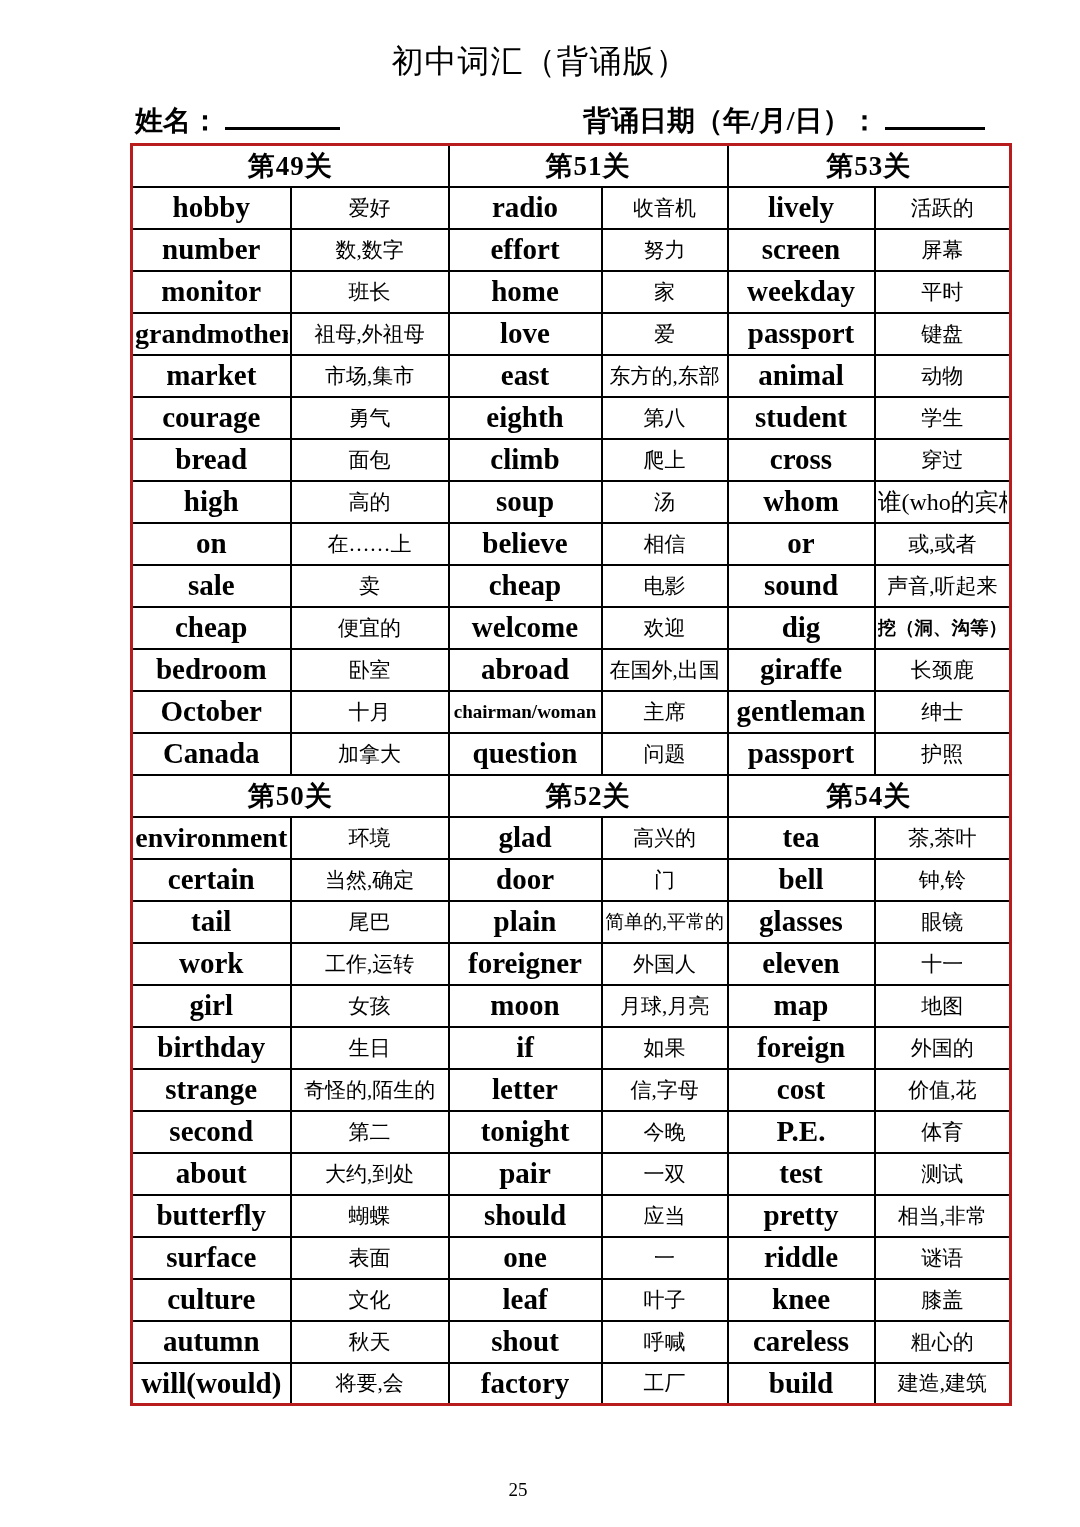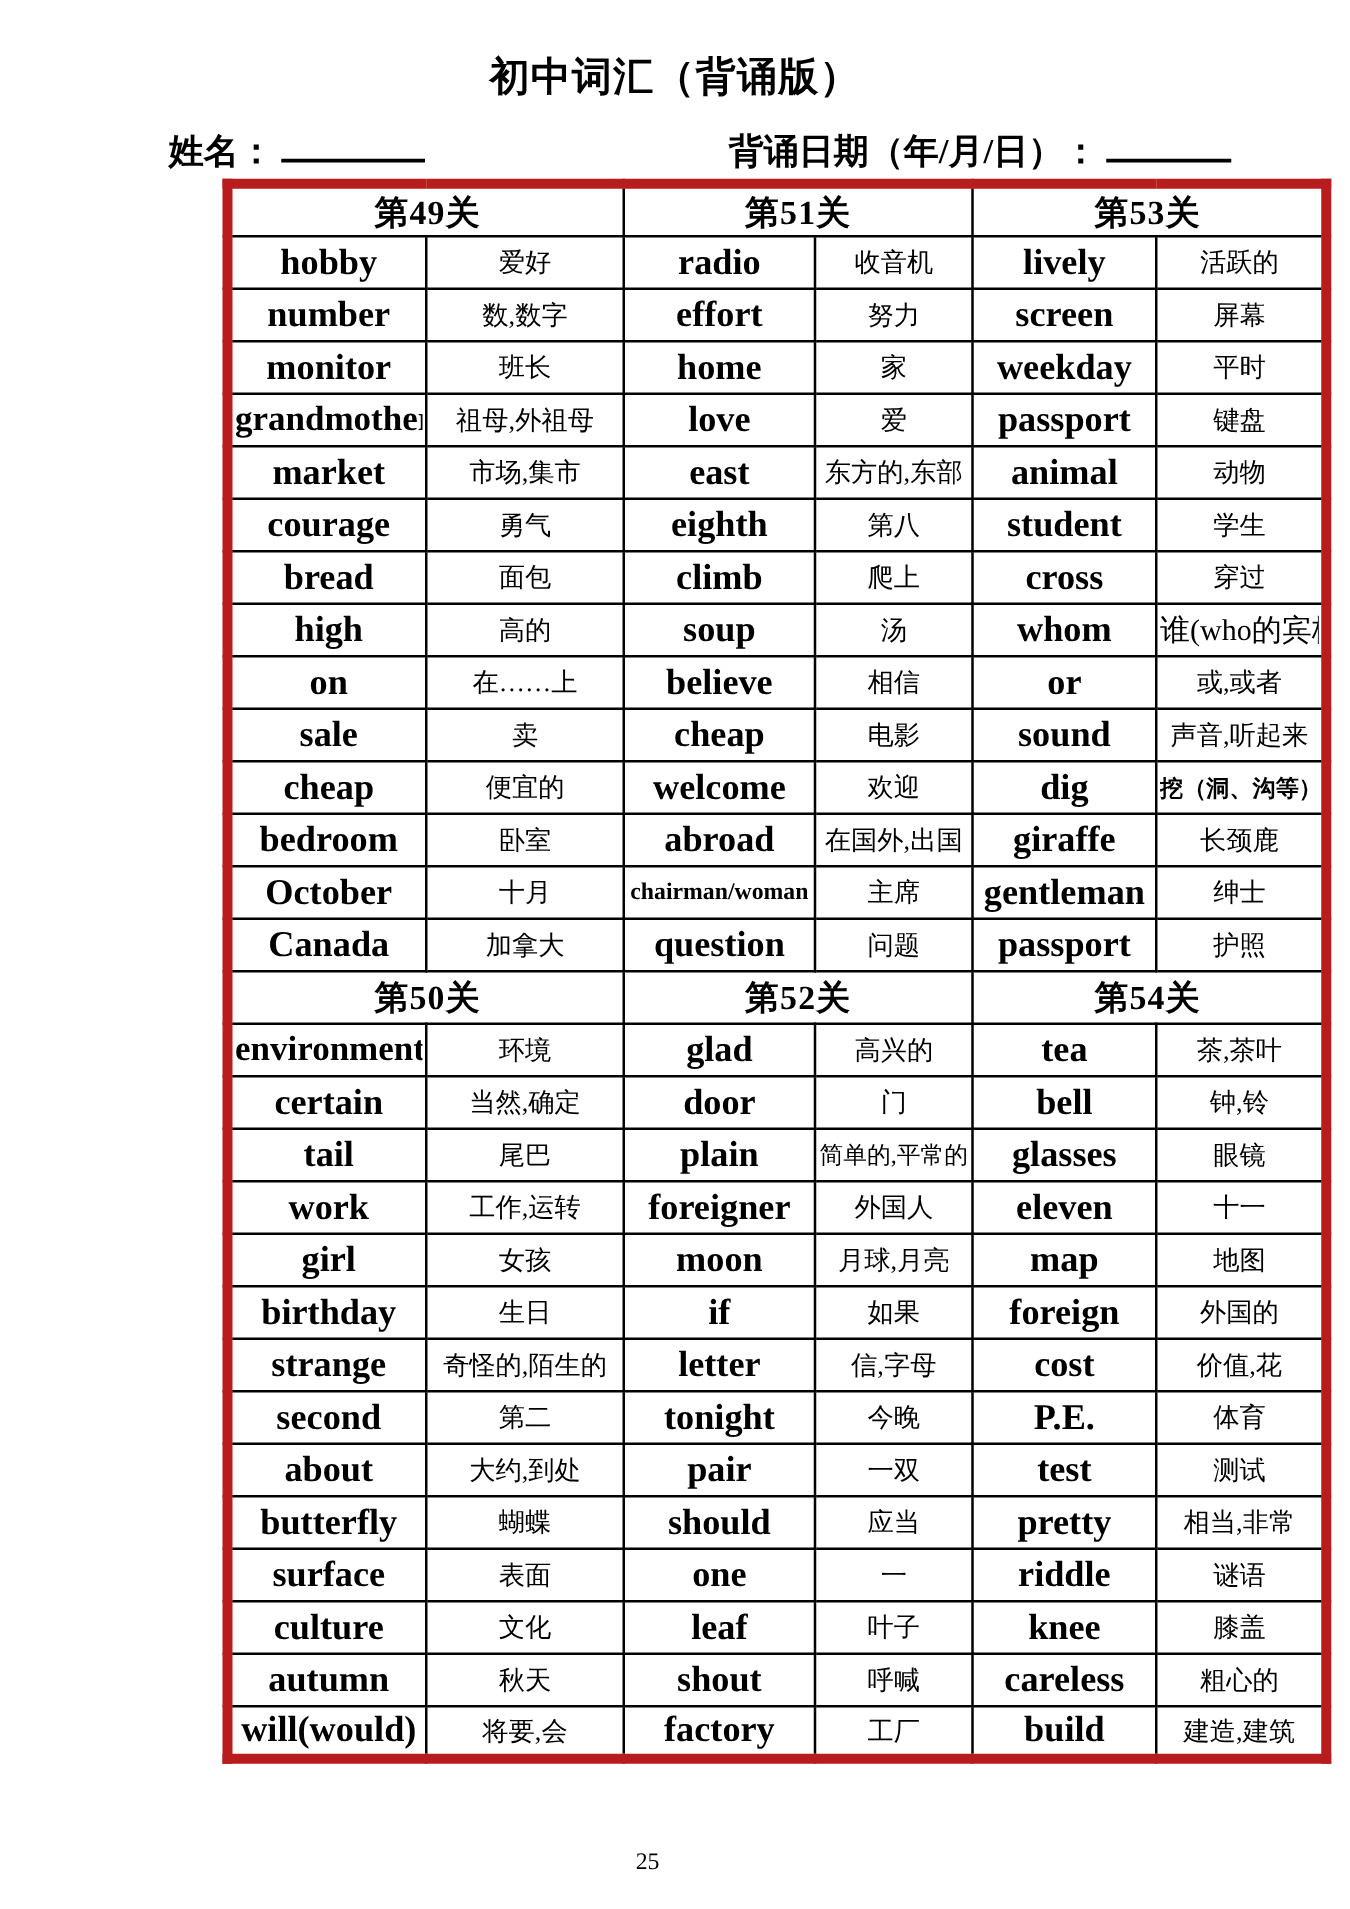--- a/index.html
+++ b/index.html
@@ -11,21 +11,21 @@
     font-family: "Liberation Serif", "DejaVu Serif", serif;
     position: relative;
     overflow: hidden;
   }
   .title {
     position: absolute;
     top: 40px; left: 0;
     width: 1080px;
     text-align: center;
     font-size: 32px;
-    font-weight: bold;
+    font-weight: normal;
     letter-spacing: 1px;
   }
   .meta-line {
     position: absolute;
     top: 102px; left: 0;
     width: 938px; height: 40px;
     font-size: 28px;
     font-weight: bold;
   }
   .meta-name { position: absolute; left: 135px; top: 0; white-space: nowrap; }
@@ -39,22 +39,21 @@
   }
   .blank.name-blank { width: 115px; }
   .blank.date-blank { width: 100px; }
 
   table.vocab {
     position: absolute;
     top: 143px; left: 130px;
     width: 879px;
     border-collapse: collapse;
     table-layout: fixed;
-    border: 8px solid #b91c1c;
-    margin-left: 48px;
+    border: 3px solid #b91c1c;
   }
   table.vocab td {
     border: 2px solid #000;
     height: 42px;
     padding: 0 2px;
     text-align: center;
     vertical-align: middle;
     overflow: hidden;
   }
   td.hdr {

